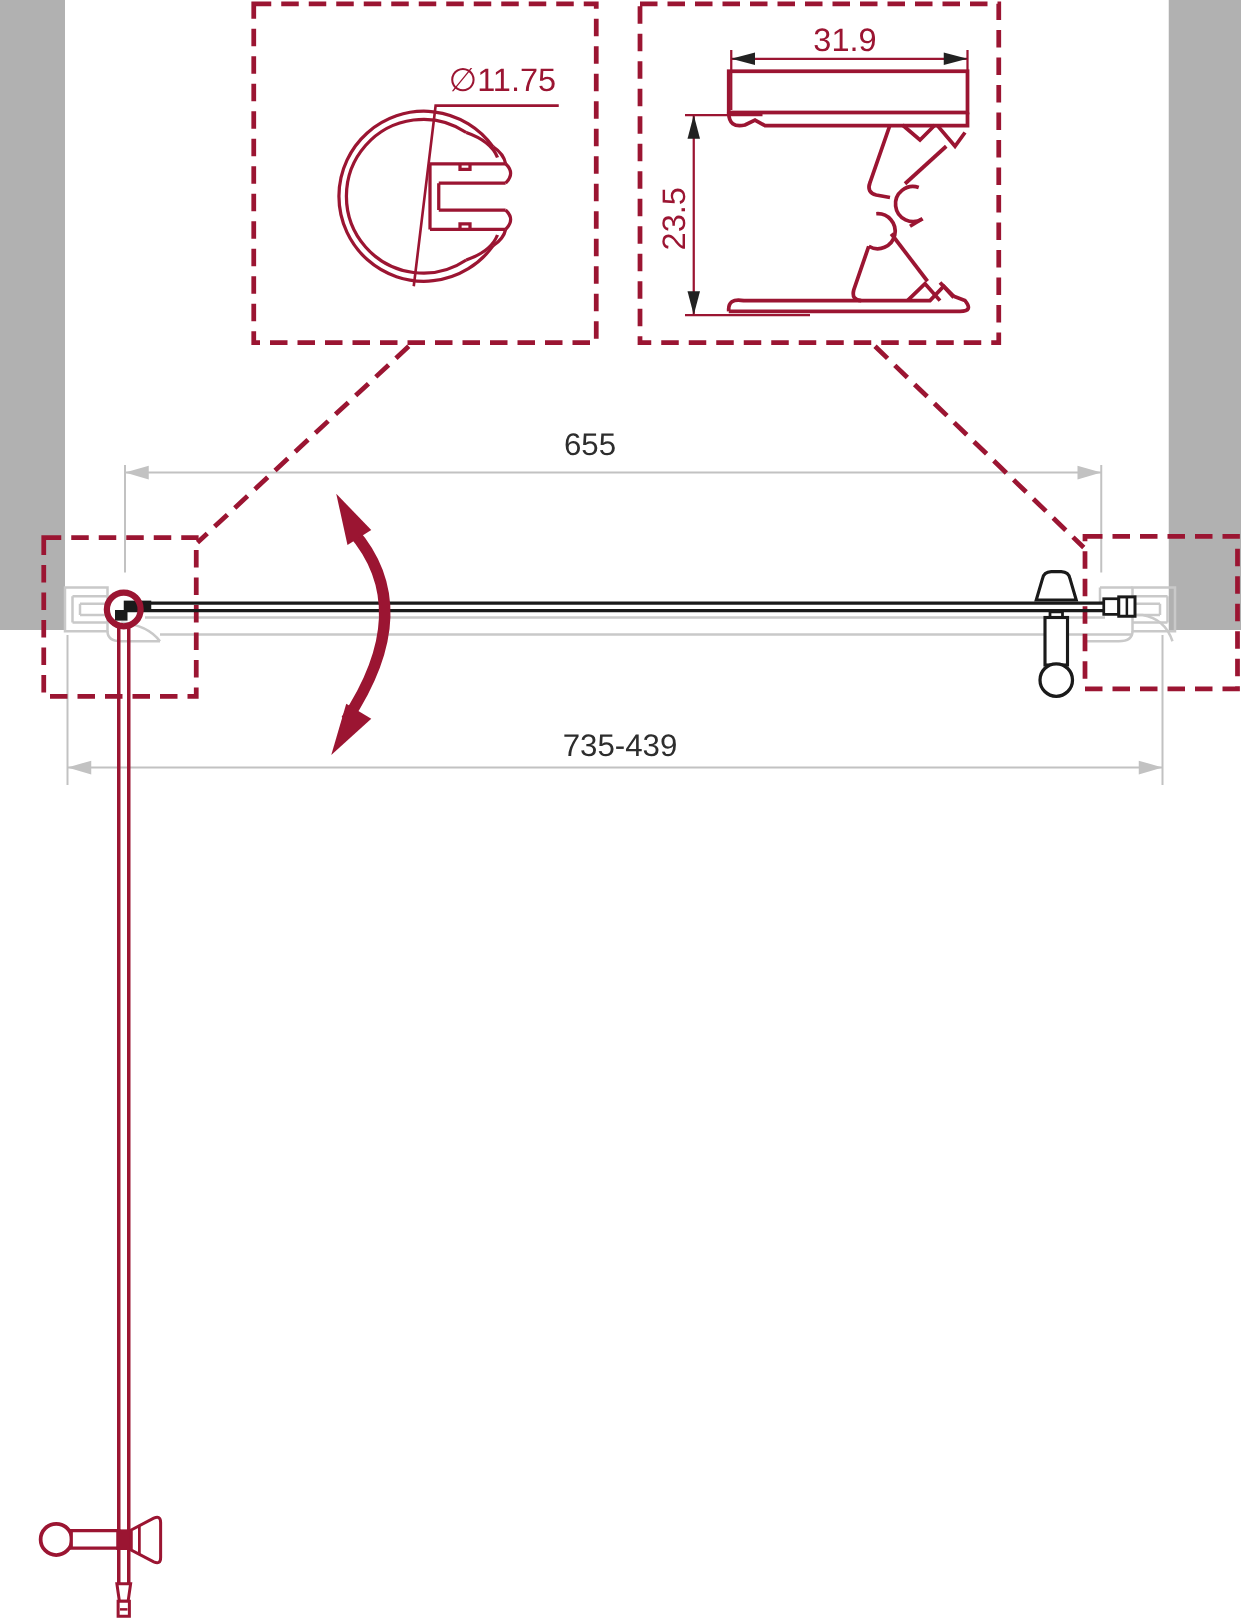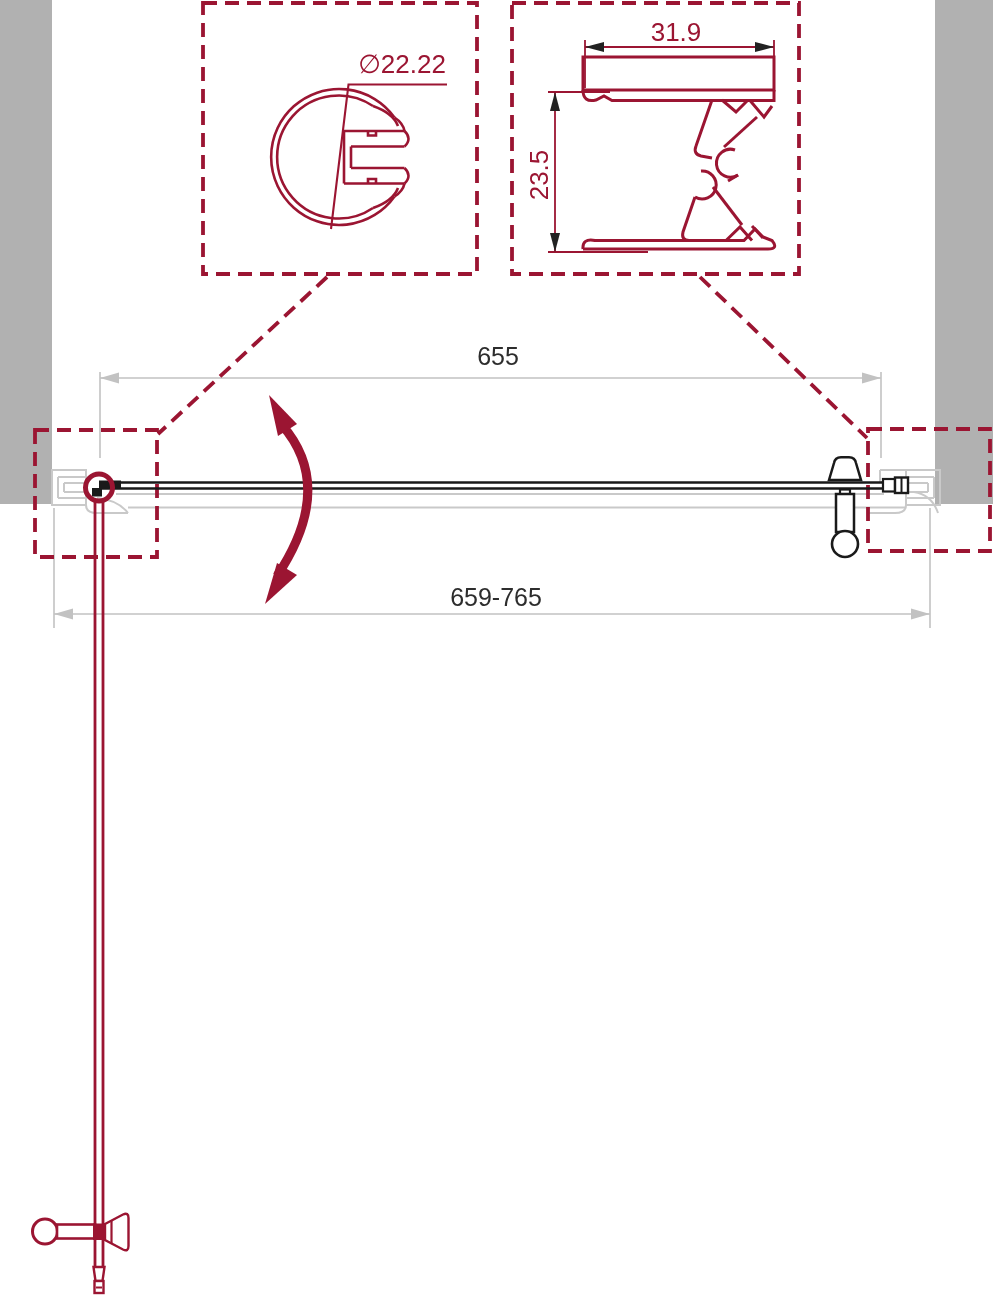--- a/index.html
+++ b/index.html
@@ -171,22 +171,22 @@
 
     <g>
       <circle class="s-red fw" stroke-width="3" cx="45" cy="1231.5" r="12.5"></circle>
       <rect class="s-red fw" stroke-width="2.6" x="57" y="1224.5" width="38" height="14"></rect>
       <rect class="f-red" x="93" y="1223.5" width="12" height="16.5"></rect>
       <path class="s-red fw" stroke-width="2.4" d="M 105,1224 L 123,1214.5 Q 128.5,1212 128.5,1218 L 128.5,1246 Q 128.5,1252 123,1249.5 L 105,1240 Z"></path>
       <line class="s-red" stroke-width="2.2" x1="111.5" y1="1220.5" x2="111.5" y2="1243.5"></line>
     </g>
   </svg>
 
-  <div class="lbl lbl-red" style="left:352px;top:49px;width:100px;">∅22.22</div>
+  <div class="lbl lbl-red" style="left:352px;top:49px;width:100px;">∅11.75</div>
 
   <div class="lbl lbl-red" style="left:636px;top:17px;width:80px;">31.9</div>
 
   <div class="lbl lbl-red rot" style="left:497px;top:162px;width:80px;height:26px;">23.5</div>
 
-  <div class="lbl lbl-black" style="left:448px;top:342px;width:100px;">655</div>
+  <div class="lbl lbl-black" style="left:422px;top:342px;width:100px;">655</div>
 
-  <div class="lbl lbl-black" style="left:421px;top:583px;width:150px;">659-765</div>
+  <div class="lbl lbl-black" style="left:421px;top:583px;width:150px;">735-439</div>
 </div>
 
 </body></html>

